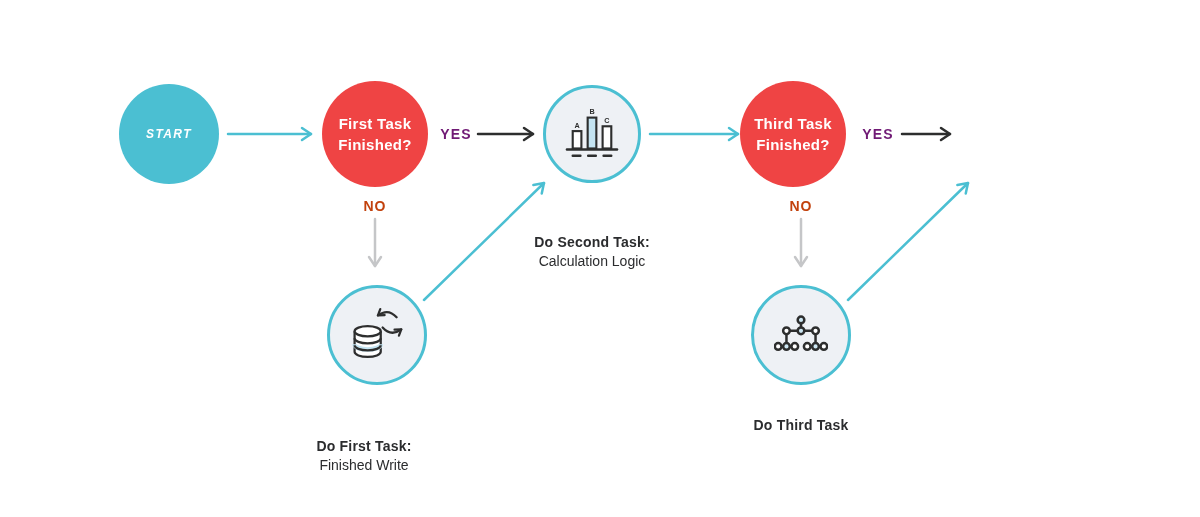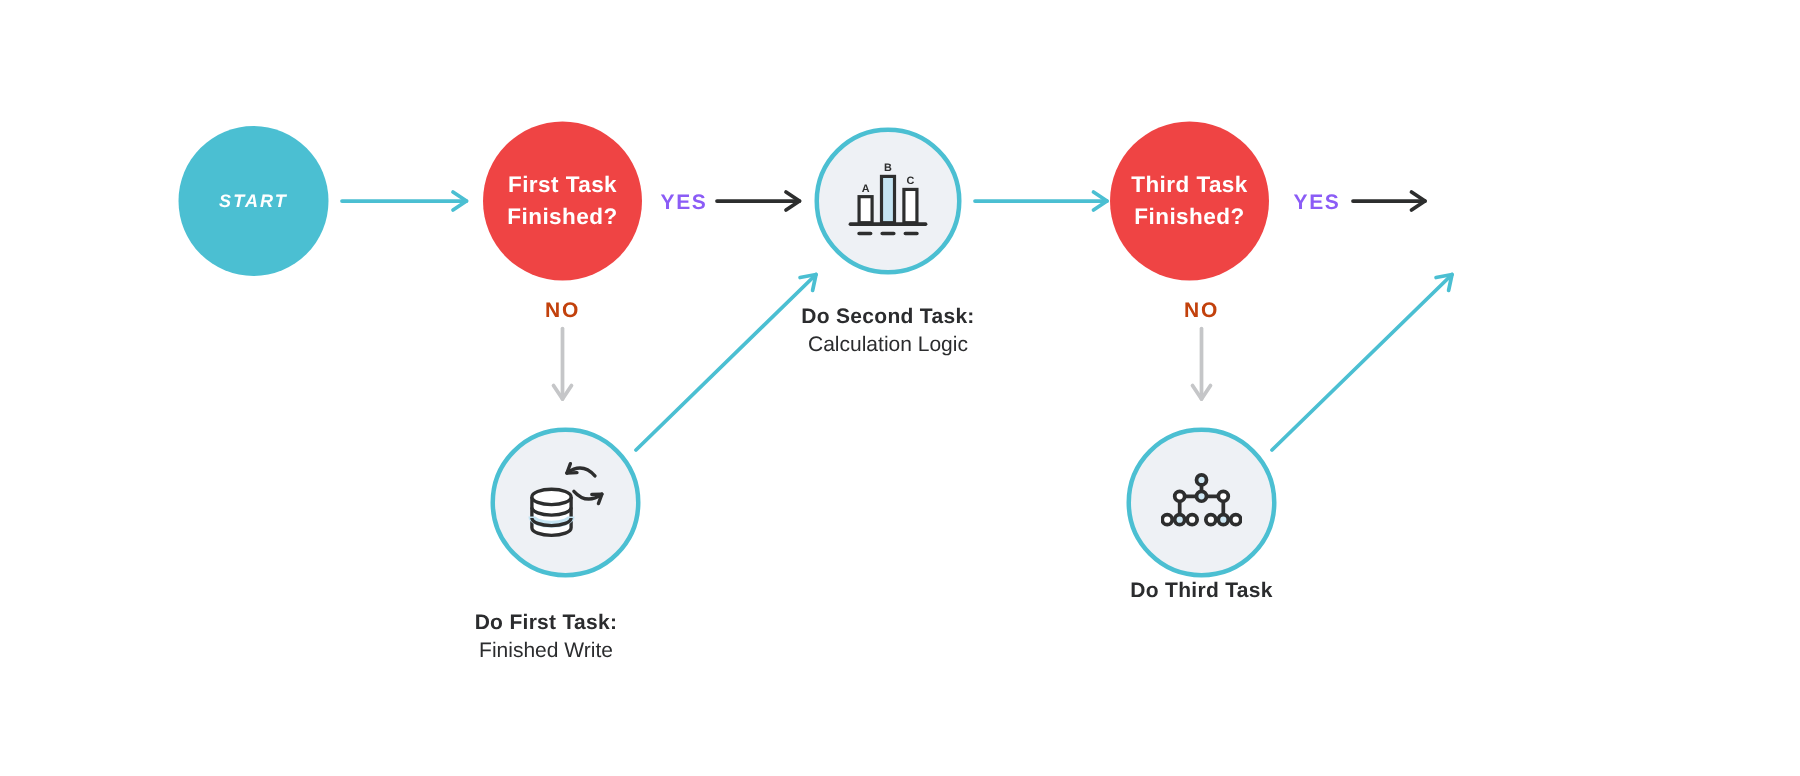--- a/index.html
+++ b/index.html
@@ -32,26 +32,26 @@
     font-size:14px; line-height:19px; letter-spacing:.8px; }
   .task-node { width:100px; height:100px; top:285px; }
   .first-task { left:327px; }
   .third-task { left:751px; }
   .second-task { left:543px; top:85px; width:98px; height:98px; }
 
   .edge-label {
     position:absolute; transform:translate(-50%,-50%);
     font-weight:bold; font-size:14px; letter-spacing:1.1px;
   }
-  .edge-label.yes { color:#8b5cf6; }
+  .edge-label.yes { color:#701a75; }
   .edge-label.no  { color:#c2410c; }
 
   .caption {
     position:absolute; transform:translateX(-50%); text-align:center;
-    color:#2B2C2E; font-size:14px; line-height:19px; white-space:nowrap;
+    color:#2B2C2E; font-size:14px; line-height:19px; white-space:nowrap;margin-top:32px;
   }
   .caption .t { font-weight:bold; letter-spacing:.2px; }
   .cap-second { left:592px; top:201px; }
   .cap-first  { left:364px; top:405px; }
   .cap-third  { left:801px; top:384px; }
 
   .icon-svg { display:block; }
   svg text { font-family:"Liberation Sans", sans-serif; }
 </style>
 </head>

